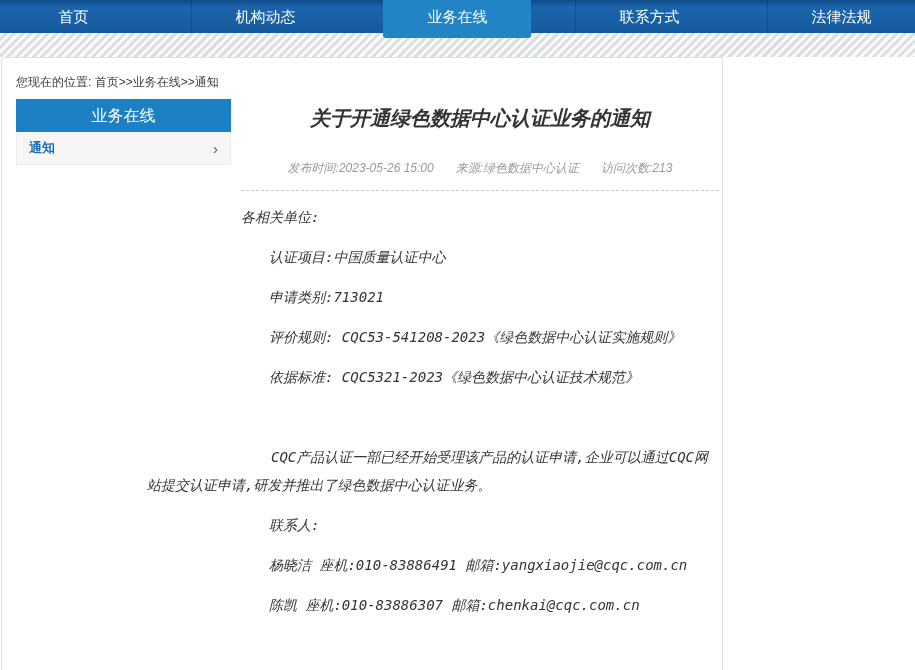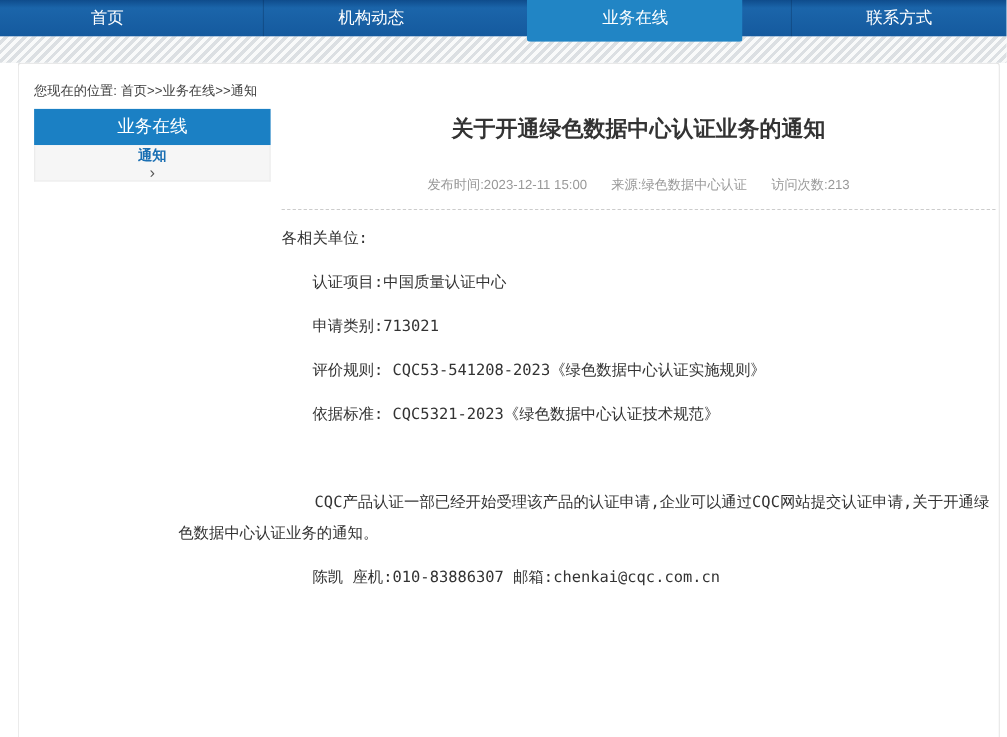--- a/index.html
+++ b/index.html
@@ -28,48 +28,48 @@
   
   .texture-strip {
     position:absolute; top:33px; left:0; width:915px; height:24px; z-index:1;
     background-color:#e9ebed;
     background-image:repeating-linear-gradient(135deg,
       rgba(255,255,255,0.75) 0 3px, rgba(203,209,214,0.45) 3px 6px);
   }
 
   
   .panel {
-    position:absolute; left:16px; top:57px; width:893px; height:613px;
+    position:absolute; left:1px; top:57px; width:722px; height:613px;
     background:#ffffff; border:1px solid #e2e2e2; border-bottom:none;
     border-radius:3px 3px 0 0; box-sizing:border-box; z-index:2;
   }
 
   .breadcrumb {
     position:absolute; left:14px; top:16px;
     font-size:12px; color:#3d3d3d; white-space:nowrap;
   }
   .breadcrumb .trail { color:#3d3d3d; }
 
   
   .sidebar { position:absolute; left:14px; top:41px; width:215px; }
   .side-header {
     height:33px; line-height:33px; text-align:center;
     background:#1b80c4; color:#ffffff; font-size:16px;
   }
   .side-item {
     height:33px; background:#f6f6f6;
     border:1px solid #ececec; border-top:none; box-sizing:border-box;
     display:flex; align-items:center; justify-content:space-between;
-    padding:0 12px; cursor:pointer;flex-direction:column;
+    padding:0 12px; cursor:pointer;
   }
   .side-label { color:#1a6fb3; font-size:13px; font-weight:bold; }
   .chev { color:#555555; font-size:15px; line-height:1; }
 
   
-  .article { margin:0 3px 0 239px; }
+  .article { margin:0 3px 0 239px;font-style:italic; }
   .article-title {
     margin:0; padding-top:46px; text-align:center;
     font-size:20px; line-height:28px; font-weight:bold; color:#333333;
   }
   .meta {
     margin-top:28px; text-align:center; font-size:12px; color:#999999;
     padding-bottom:13px; border-bottom:1px dashed #cccccc;
   }
   .meta-item + .meta-item { margin-left:22px; }
 
@@ -83,20 +83,21 @@
 </style>
 </head>
 <body>
 
 <nav class="topnav">
 
 <div class="nav-item">首页</div>
     <div class="nav-item">机构动态</div>
     <div class="nav-item active">业务在线</div>
     <div class="nav-item">联系方式</div>
+    <div class="nav-item">法律法规</div>
   </nav>
 
 <div class="texture-strip"></div>
 
 <div class="panel">
 
   <div class="breadcrumb">
     <span>您现在的位置:</span>
     <span class="trail">首页&gt;&gt;业务在线&gt;&gt;通知</span>
   </div>
@@ -110,28 +111,30 @@
           <span class="chev">›</span>
         </div>
       </div>
   </div>
 
   <div class="article">
     <h1 class="article-title">关于开通绿色数据中心认证业务的通知</h1>
 
     <div class="meta">
       
-    <span class="meta-item">发布时间:2023-12-11 15:00</span><span class="meta-item">来源:绿色数据中心认证</span><span class="meta-item">访问次数:213</span></div>
+    <span class="meta-item">发布时间:2023-05-26 15:00</span><span class="meta-item">来源:绿色数据中心认证</span><span class="meta-item">访问次数:213</span></div>
 
     <div class="article-body">
 
     <p class="para plain">各相关单位:</p>
         <p class="para indent">认证项目:中国质量认证中心</p>
         <p class="para indent">申请类别:713021</p>
         <p class="para indent">评价规则: CQC53-541208-2023《绿色数据中心认证实施规则》</p>
         <p class="para indent">依据标准: CQC5321-2023《绿色数据中心认证技术规范》</p>
         <p class="para indent"></p>
-        <p class="para wide">CQC产品认证一部已经开始受理该产品的认证申请,企业可以通过CQC网站提交认证申请,关于开通绿色数据中心认证业务的通知。</p>
+        <p class="para wide">CQC产品认证一部已经开始受理该产品的认证申请,企业可以通过CQC网站提交认证申请,研发并推出了绿色数据中心认证业务。</p>
+        <p class="para indent">联系人:</p>
+        <p class="para indent">杨晓洁 座机:010-83886491 邮箱:yangxiaojie@cqc.com.cn</p>
         <p class="para indent">陈凯 座机:010-83886307 邮箱:chenkai@cqc.com.cn</p>
       </div>
   </div>
 
 </div>
 
 </body></html>

